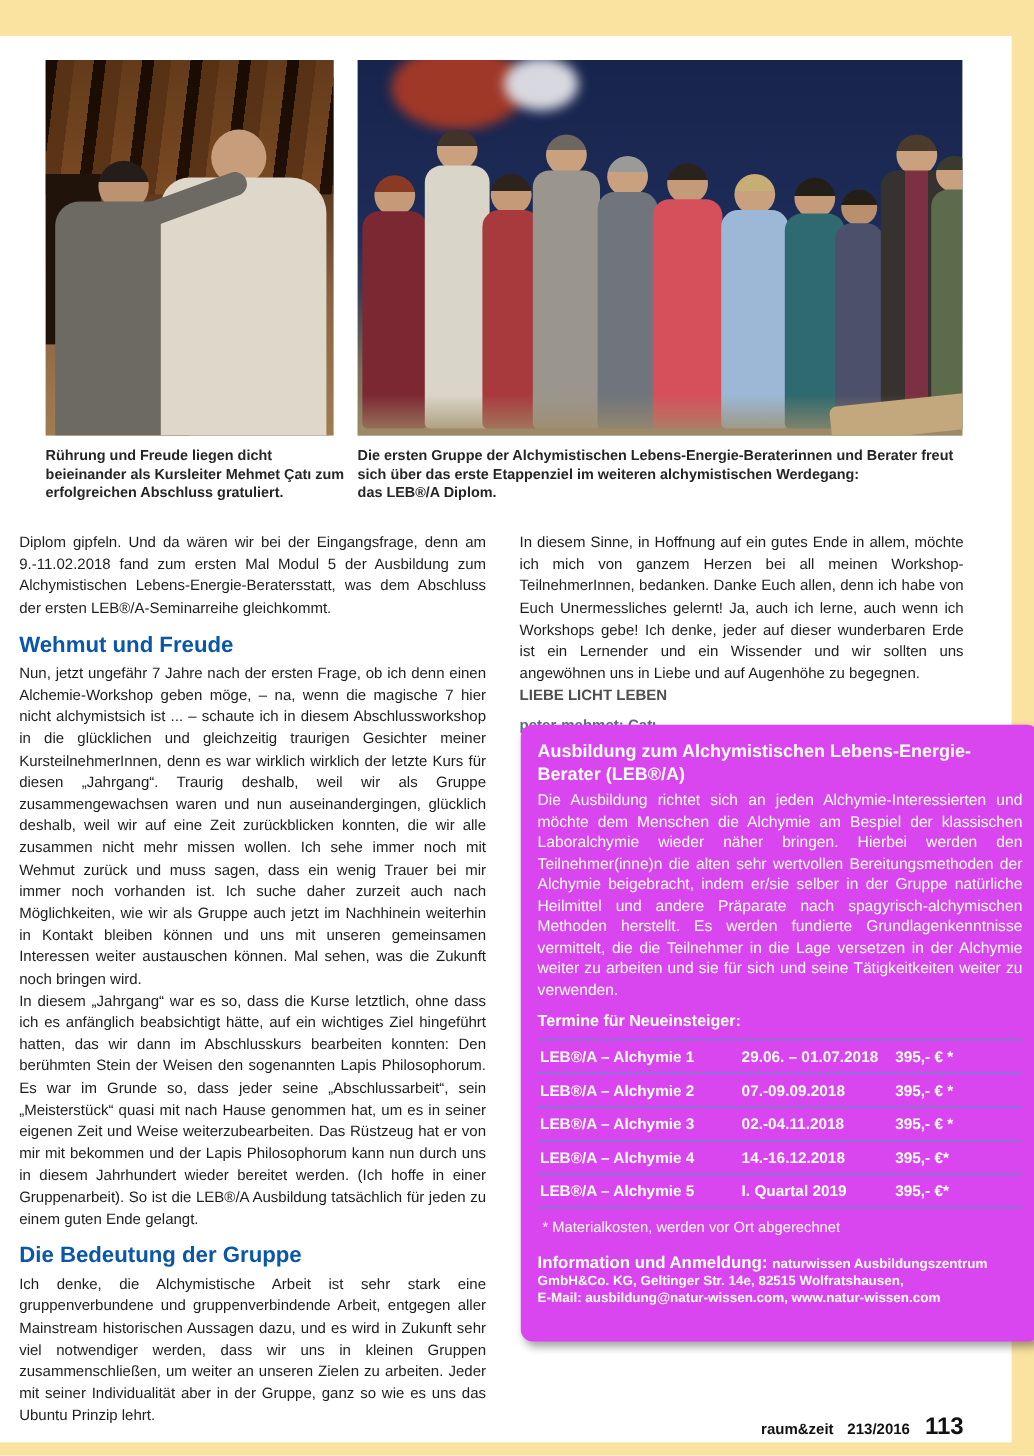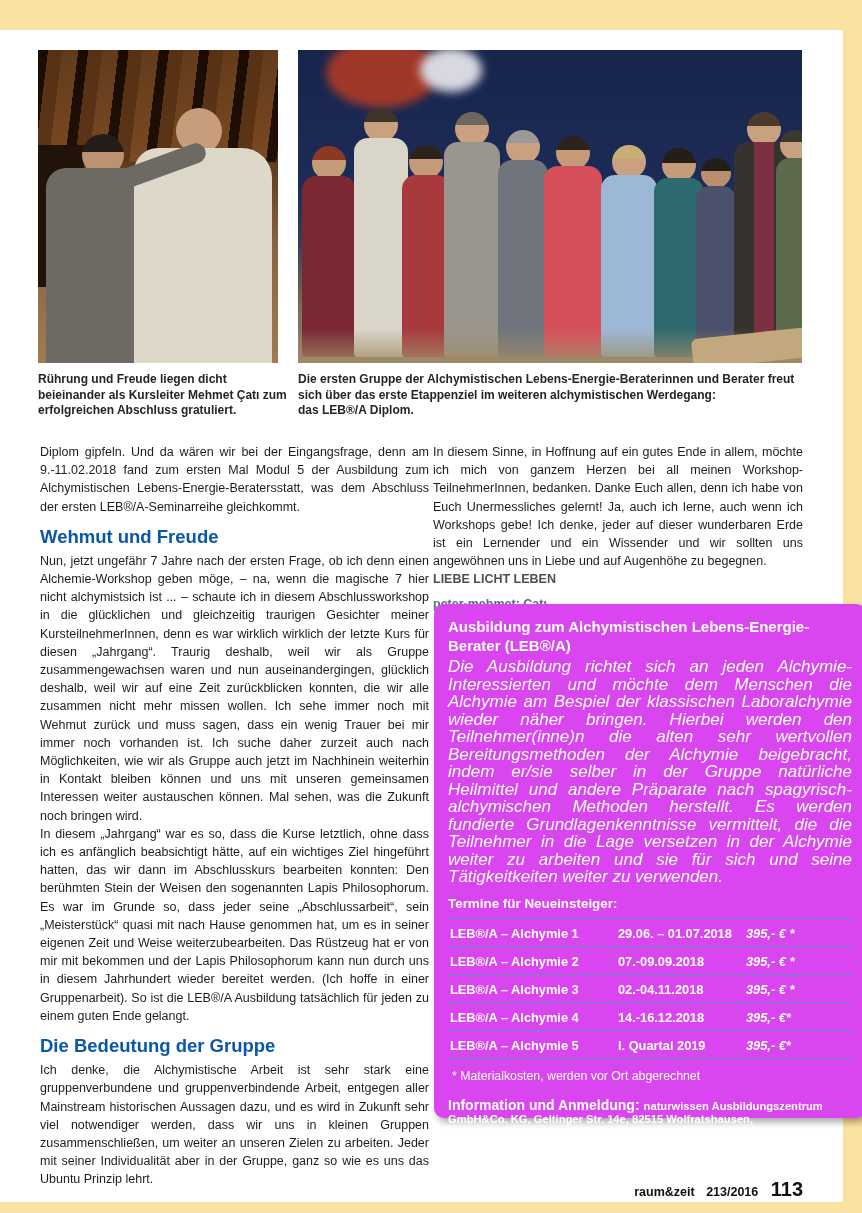--- a/index.html
+++ b/index.html
@@ -28,43 +28,43 @@
   .p-torso { position:absolute; bottom:6px; border-radius:14px 14px 4px 4px; }
 
   
   .caption { position:absolute; top:342px; font-size:12px; font-weight:700; line-height:15.5px; color:#252525; }
   .caption-left  { left:38px;  width:252px; }
   .caption-right { left:298px; width:528px; white-space:pre-line; }
 
   
   .col { position:absolute; top:413px; font-size:12.5px; line-height:18.2px;
          text-align:justify; color:#1d1d1d; hyphens:auto; }
-  .col-left  { left:40px;  width:389px; }
+  .col-left  { left:16px;  width:389px; }
   .col-right { left:433px; width:370px; }
   .col p { margin:0 0 6px 0; }
   h2.sec { font-size:18.5px; line-height:22px; color:#0a57a9; margin:10px 0 4px 0;
            font-weight:700; text-align:left; }
   .sig1 { font-weight:700; color:#4f4f4f; margin:0; text-align:left; }
   .sig2 { font-weight:700; color:#5e6e7e; margin:0; text-align:left; }
 
   
   .infobox { position:absolute; left:434px; top:574px; width:432px; height:514px;
     background:#d946ef; border-radius:10px; color:#ffffff;
     padding:13px 14px; box-sizing:border-box;
     box-shadow:3px 4px 7px rgba(0,0,0,.35); }
   .ib-title { font-size:15px; line-height:19px; font-weight:700; margin:0 0 3px 0; }
-  .ib-body  { font-size:17px; line-height:17.5px; text-align:justify; hyphens:auto; margin:0;font-style:italic; }
+  .ib-body  { font-size:13px; line-height:17.5px; text-align:justify; hyphens:auto; margin:0; }
   .ib-sched-head { font-size:13.4px; font-weight:700; margin:10px 0 8px 0; }
   .sched { width:100%; }
   .sched-row { display:flex; align-items:baseline; border-top:1px solid #5e8fc6; padding:6px 2px; 
                font-weight:700; font-size:12.8px; }
   .sched-row:last-child { border-bottom:1px solid #5e8fc6; }
   .sc-course { width:168px; }
   .sc-date   { width:128px; }
-  .sc-price  { flex:1;font-style:italic; }
+  .sc-price  { flex:1; }
   .ib-footnote { font-size:12.3px; margin:9px 0 16px 4px; }
   .ib-contact { margin-top:10px; font-size:11.2px; font-weight:700; line-height:13.8px; }
   .ib-contact-label { font-size:14px; margin-right:4px; }
 
   
   .footer { position:absolute; left:500px; top:1148px; width:303px; text-align:right; color:#111; }
   .f-mag, .f-issue { font-size:12.5px; font-weight:700; }
   .f-issue { margin-left:7px; }
   .f-page { font-size:20px; font-weight:700; margin-left:8px; }
 </style>

